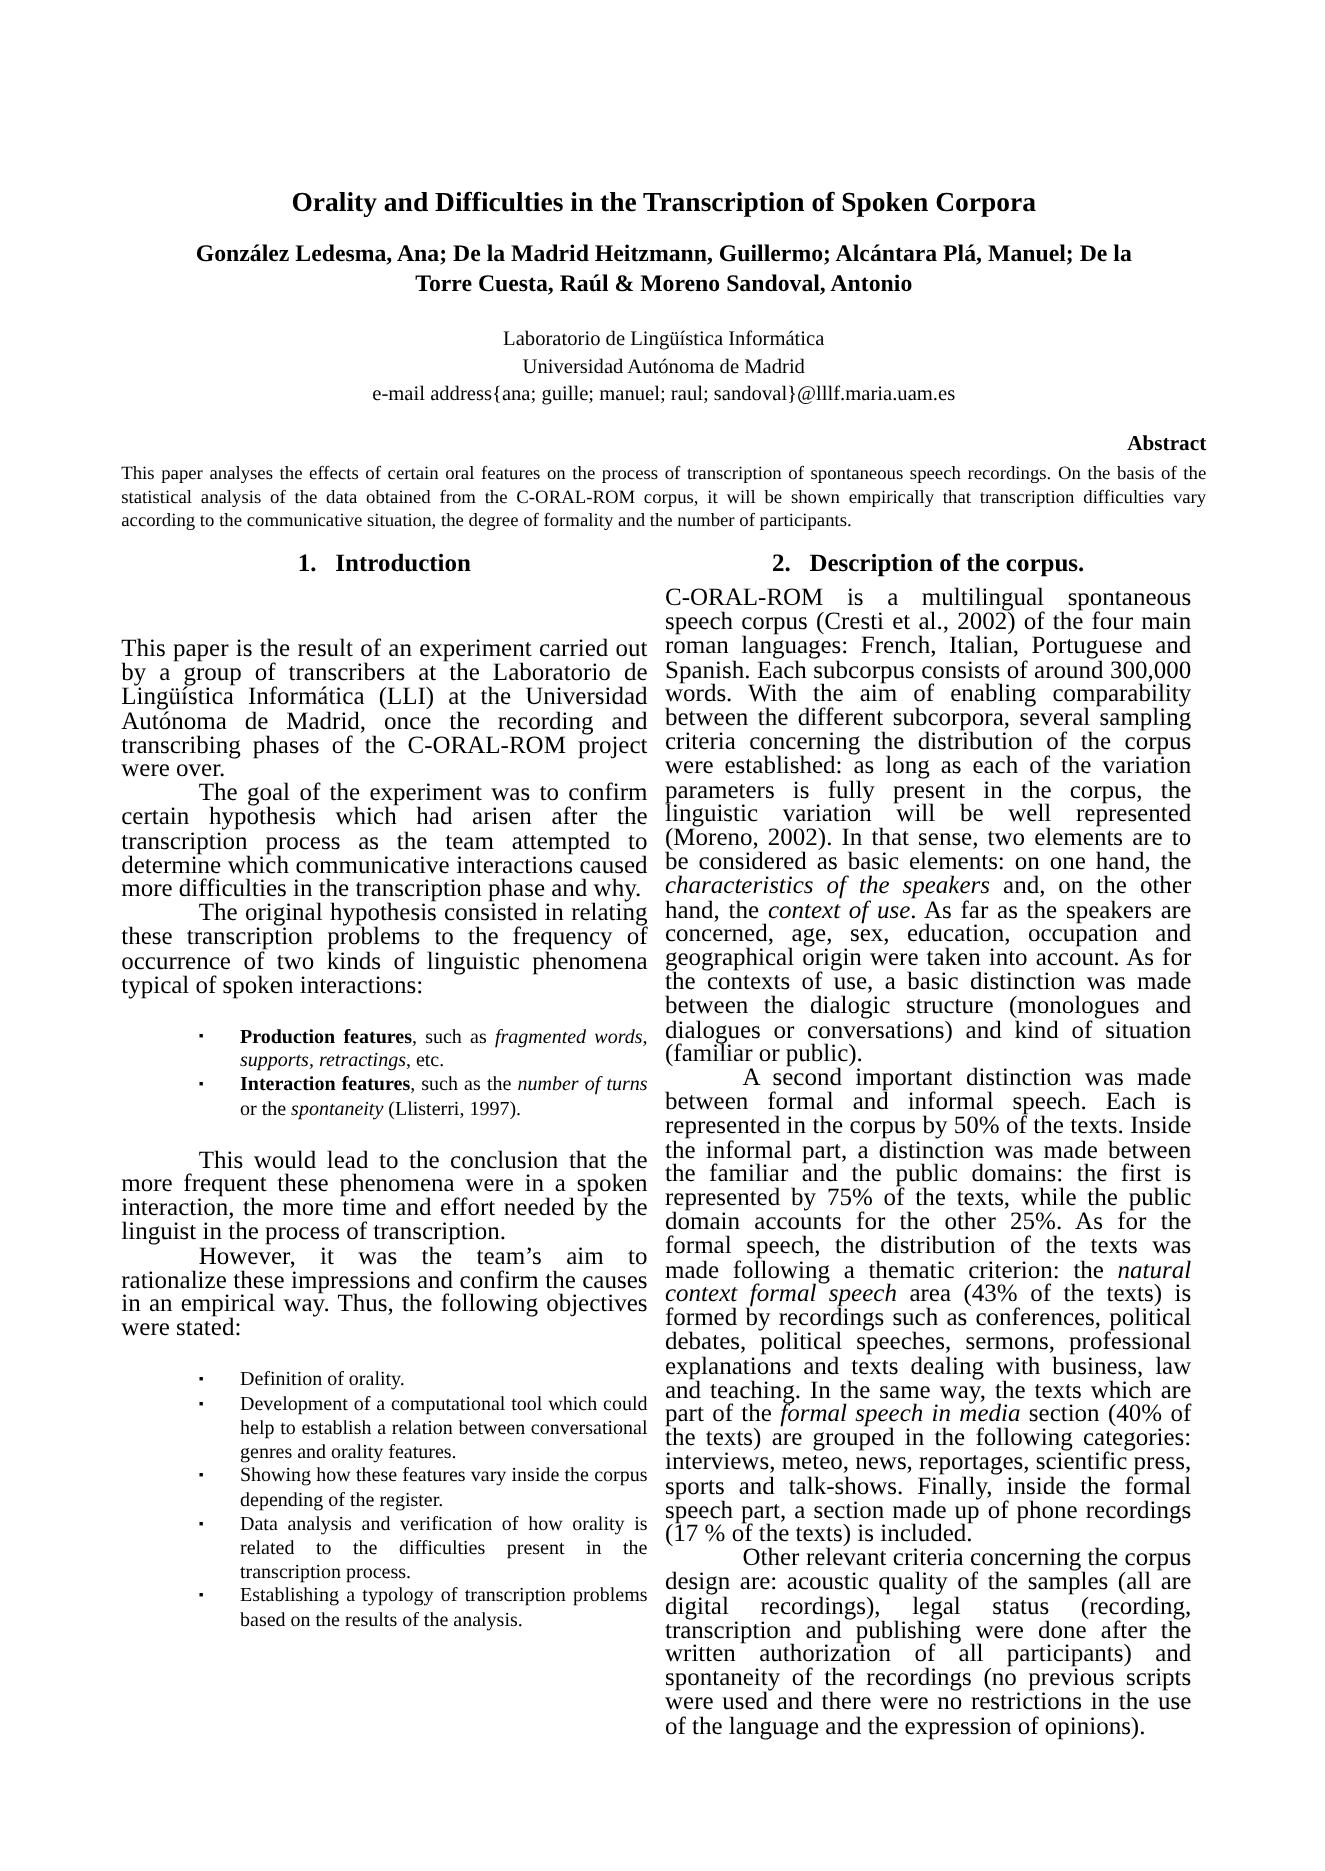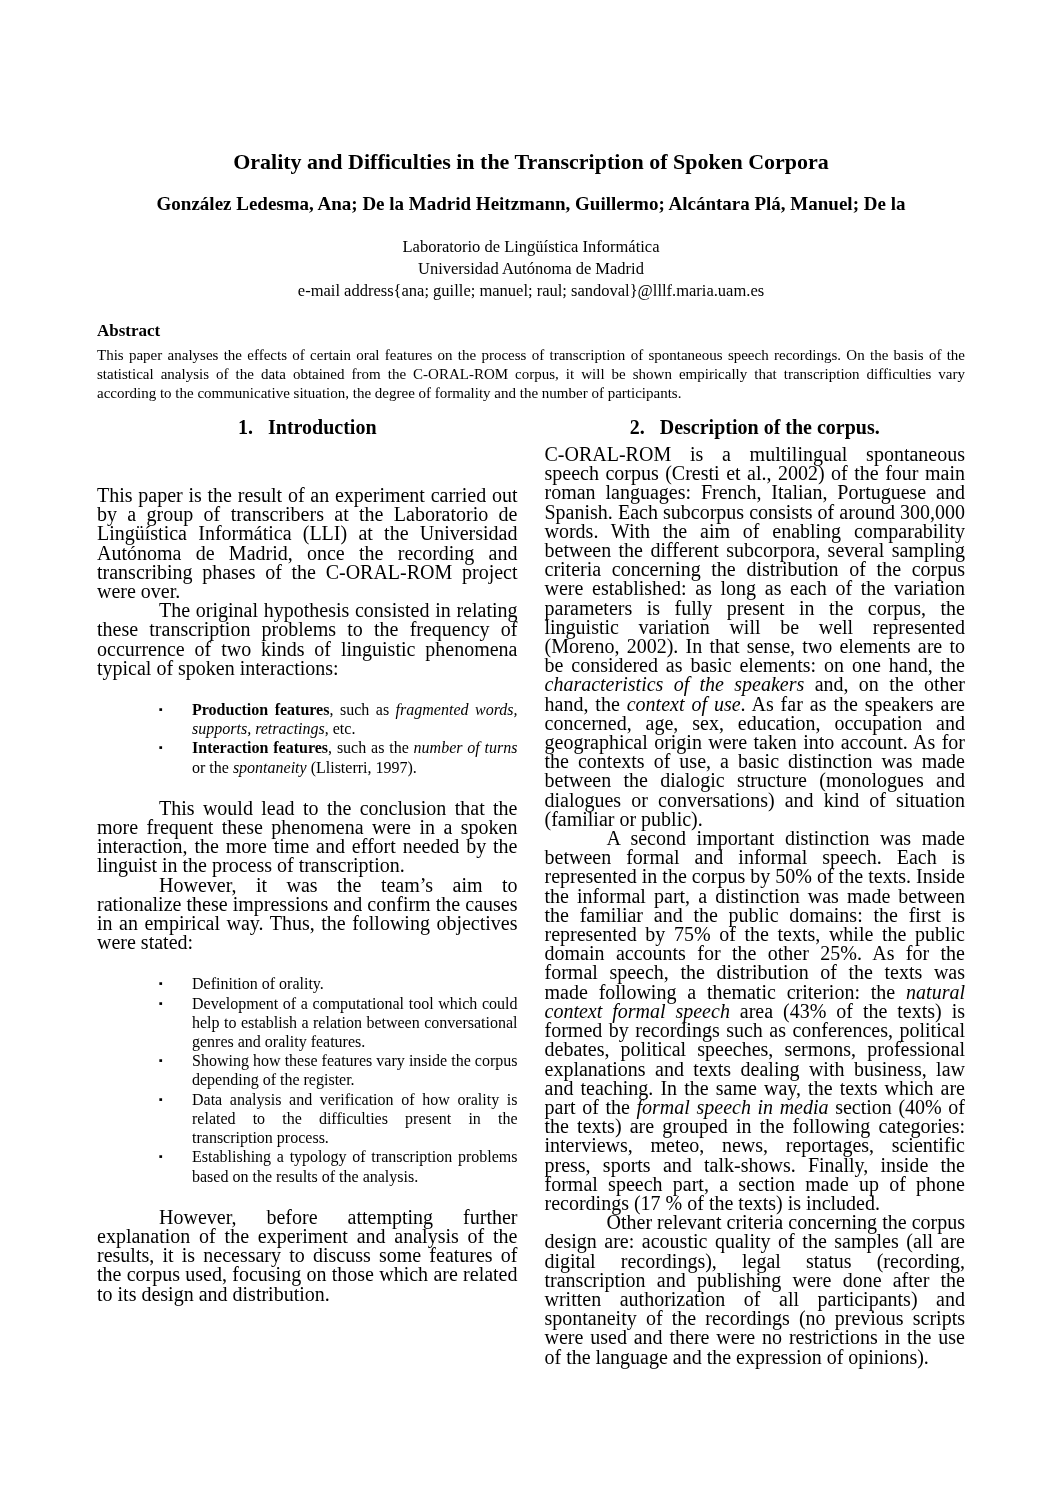--- a/index.html
+++ b/index.html
@@ -30,35 +30,35 @@
     font-weight: bold;
   }
   .affiliation {
     margin-top: 20px;
     text-align: center;
     font-size: 16.5px;
     line-height: 22px;
   }
   .abstract-heading {
     margin-top: 18px;
-    text-align: left;
+    text-align: right;
     font-size: 17px;
     line-height: 22px;
     font-weight: bold;
   }
   .abstract-text {
     margin-top: 4px;
     font-size: 15px;
     line-height: 19px;
     text-align: justify;
   }
   .columns {
     margin-top: 12px;
     display: flex;
-    gap: 27px;
+    gap: 14px;
   }
   .col { width: 421px; }
   .section-heading {
     text-align: center;
     font-size: 20px;
     line-height: 24px;
     font-weight: bold;
     white-space: pre-wrap;
   }
   .col-intro .first-para { margin-top: 47px; }
@@ -89,37 +89,39 @@
 </style>
 </head>
 <body>
 
 <div class="page">
 
   <h1 class="paper-title">Orality and Difficulties in the Transcription of Spoken Corpora</h1>
 
   <div class="authors">
     <div>González Ledesma, Ana; De la Madrid Heitzmann, Guillermo; Alcántara Plá, Manuel; De la</div>
+    <div>Torre Cuesta, Raúl &amp; Moreno Sandoval, Antonio</div>
   </div>
 
   <div class="affiliation">
     <div>Laboratorio de Lingüística Informática</div>
     <div>Universidad Autónoma de Madrid</div>
     <div>e-mail address{ana; guille; manuel; raul; sandoval}@lllf.maria.uam.es</div>
   </div>
 
   <div class="abstract-heading">Abstract</div>
   <p class="abstract-text">This paper analyses the effects of certain oral features on the process of transcription of spontaneous speech recordings. On the basis of the statistical analysis of the data obtained from the C-ORAL-ROM corpus, it will be shown empirically that transcription difficulties vary according to the communicative situation, the degree of formality and the number of participants.</p>
 
   <div class="columns">
 
     <div class="col col-intro">
       <h2 class="section-heading">1.   Introduction</h2>
 
       <p class="para first-para"><span>This paper is the result of an experiment carried out by a group of transcribers at the Laboratorio de Lingüística Informática (LLI) at the Universidad Autónoma de Madrid, once the recording and transcribing phases of the C-ORAL-ROM project were over.</span></p>
+      <p class="para indent"><span>The goal of the experiment was to confirm certain hypothesis which had arisen after the transcription process as the team attempted to determine which communicative interactions caused more difficulties in the transcription phase and why.</span></p>
       <p class="para indent"><span>The original hypothesis consisted in relating these transcription problems to the frequency of occurrence of two kinds of linguistic phenomena typical of spoken interactions:</span></p>
 
       <div class="list">
         <div class="li">
           <span class="bullet">▪</span>
           <div class="li-text"><span style="font-weight: bold;">Production features</span><span>, such as </span><span style="font-style: italic;">fragmented words, supports, retractings</span><span>, etc.</span></div>
         </div>
         <div class="li">
           <span class="bullet">▪</span>
           <div class="li-text"><span style="font-weight: bold;">Interaction features</span><span>, such as the </span><span style="font-style: italic;">number of turns</span><span> or the </span><span style="font-style: italic;">spontaneity</span><span>  (Llisterri, 1997).</span></div>
@@ -145,21 +147,20 @@
         <div class="li">
           <span class="bullet">▪</span>
           <div class="li-text"><span>Data analysis and verification of how orality is related to the difficulties present in the transcription process.</span></div>
         </div>
         <div class="li">
           <span class="bullet">▪</span>
           <div class="li-text"><span>Establishing a typology of transcription problems based on the results of the analysis.</span></div>
         </div>
       </div>
 
-      <p class="para indent"><span>However, before attempting further explanation of the experiment and analysis of the results, it is necessary to discuss some features of the corpus used, focusing on those which are related to its design and distribution.</span></p>
     </div>
 
     <div class="col col-corpus">
       <h2 class="section-heading">2.   Description of the corpus.</h2>
 
       <p class="para first-para"><span>C-ORAL-ROM is a multilingual spontaneous speech corpus (Cresti et al., 2002) of the four main roman languages: French, Italian, Portuguese and Spanish. Each subcorpus consists of around 300,000 words. With the aim of enabling comparability between the different subcorpora, several sampling criteria concerning the distribution of the corpus were established: as long as each of the variation parameters is fully present in the corpus, the linguistic variation will be well represented (Moreno, 2002). In that sense, two elements are to be considered as basic elements: on one hand, the </span><span style="font-style: italic;">characteristics of the speakers</span><span> and, on the other hand, the </span><span style="font-style: italic;">context of use</span><span>. As far as the speakers are concerned, age, sex, education, occupation and geographical origin were taken into account. As for the contexts of use, a basic distinction was made between the dialogic structure (monologues and dialogues or conversations) and kind of situation (familiar or public).</span></p>
       <p class="para indent"><span>A second important distinction was made between formal and informal speech. Each is represented in the corpus by 50% of the texts. Inside the informal part, a distinction was made between the familiar and the public domains: the first is represented by 75% of the texts, while the public domain accounts for the other 25%. As for the formal speech, the distribution of the texts was made following a thematic criterion: the </span><span style="font-style: italic;">natural context formal speech</span><span> area (43% of the texts) is formed by recordings such as conferences, political debates, political speeches, sermons, professional explanations and texts dealing with business, law and teaching. In the same way, the texts which are part of the </span><span style="font-style: italic;">formal speech in media</span><span> section (40% of the texts) are grouped in the following categories: interviews, meteo, news, reportages, scientific press, sports and talk-shows. Finally, inside the formal speech part, a section made up of phone recordings (17 % of the texts) is included.</span></p>
       <p class="para indent"><span>Other relevant criteria concerning the corpus design are: acoustic quality of the samples (all are digital recordings), legal status (recording, transcription and publishing were done after the written authorization of all participants) and spontaneity of the recordings (no previous scripts were used and there were no restrictions in the use of the language and the expression of opinions).</span></p>
     </div>
 

